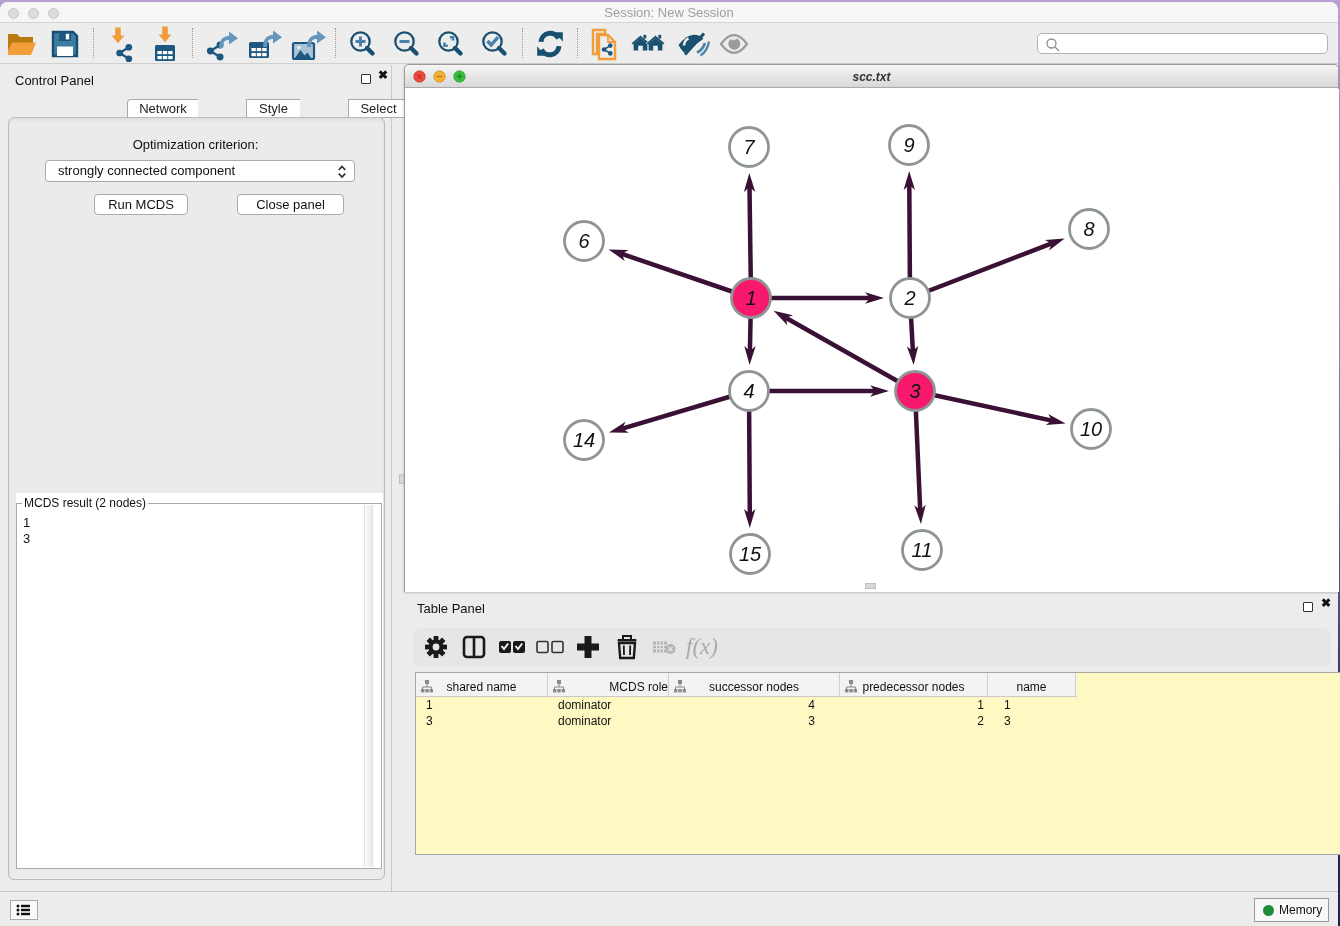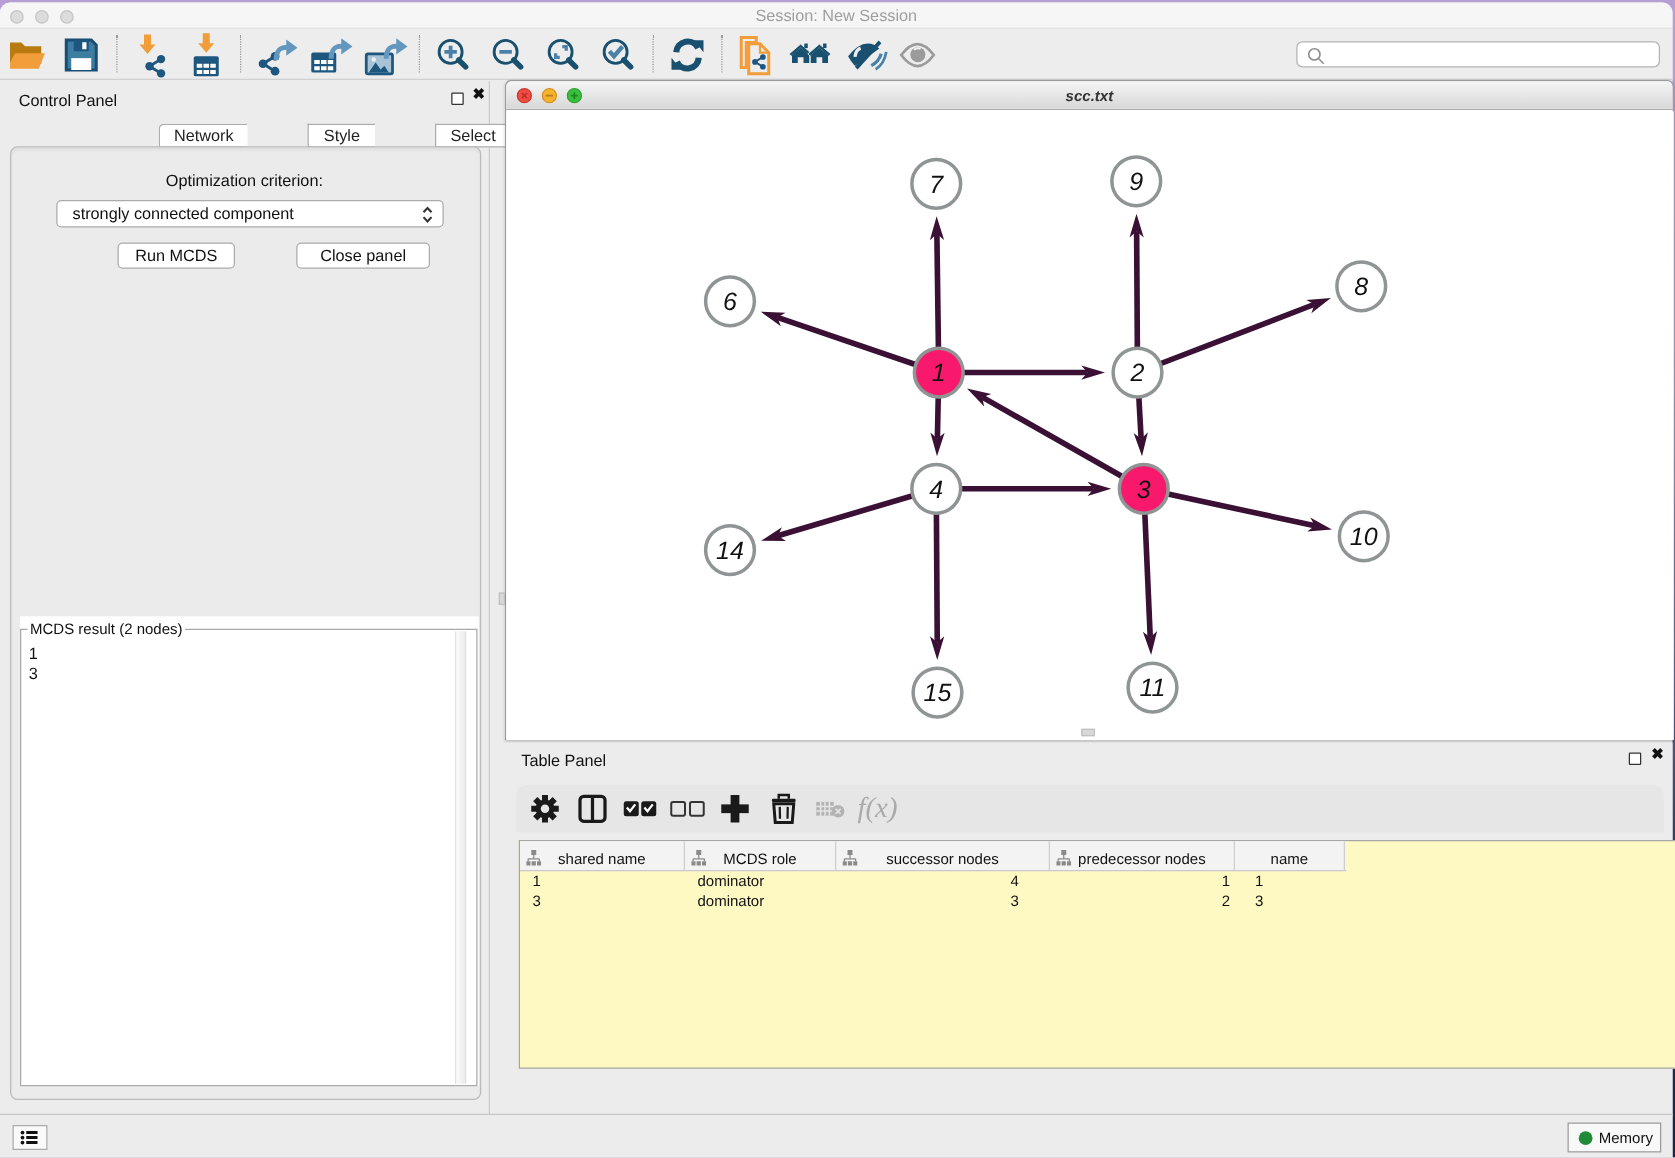--- a/index.html
+++ b/index.html
@@ -424,21 +424,21 @@
         <div class="th" style="left:0;   width:132px;"><svg width="12" height="13" viewBox="0 0 12 13" style="position:absolute;left:5px;top:7px;">
               <rect x="4" y="0" width="4" height="4" fill="#8a8a8a"></rect>
               <line x1="6" y1="4" x2="6" y2="7" stroke="#8a8a8a" stroke-width="1"></line>
               <line x1="1.5" y1="7" x2="10.5" y2="7" stroke="#8a8a8a" stroke-width="1"></line>
               <line x1="1.5" y1="7" x2="1.5" y2="9" stroke="#8a8a8a" stroke-width="1"></line>
               <line x1="10.5" y1="7" x2="10.5" y2="9" stroke="#8a8a8a" stroke-width="1"></line>
               <rect x="0" y="9" width="3.4" height="3.4" fill="#8a8a8a"></rect>
               <rect x="4.3" y="9" width="3.4" height="3.4" fill="#8a8a8a"></rect>
               <rect x="8.6" y="9" width="3.4" height="3.4" fill="#8a8a8a"></rect>
             </svg>shared name</div>
-        <div class="th" style="left:132px; width:121px;"><svg width="12" height="13" viewBox="0 0 12 13" style="position:absolute;left:5px;top:7px;">
+        <div class="th" style="left:132px; width:121px;text-align:right;"><svg width="12" height="13" viewBox="0 0 12 13" style="position:absolute;left:5px;top:7px;">
               <rect x="4" y="0" width="4" height="4" fill="#8a8a8a"></rect>
               <line x1="6" y1="4" x2="6" y2="7" stroke="#8a8a8a" stroke-width="1"></line>
               <line x1="1.5" y1="7" x2="10.5" y2="7" stroke="#8a8a8a" stroke-width="1"></line>
               <line x1="1.5" y1="7" x2="1.5" y2="9" stroke="#8a8a8a" stroke-width="1"></line>
               <line x1="10.5" y1="7" x2="10.5" y2="9" stroke="#8a8a8a" stroke-width="1"></line>
               <rect x="0" y="9" width="3.4" height="3.4" fill="#8a8a8a"></rect>
               <rect x="4.3" y="9" width="3.4" height="3.4" fill="#8a8a8a"></rect>
               <rect x="8.6" y="9" width="3.4" height="3.4" fill="#8a8a8a"></rect>
             </svg>MCDS role</div>
         <div class="th" style="left:253px; width:171px;"><svg width="12" height="13" viewBox="0 0 12 13" style="position:absolute;left:5px;top:7px;">

